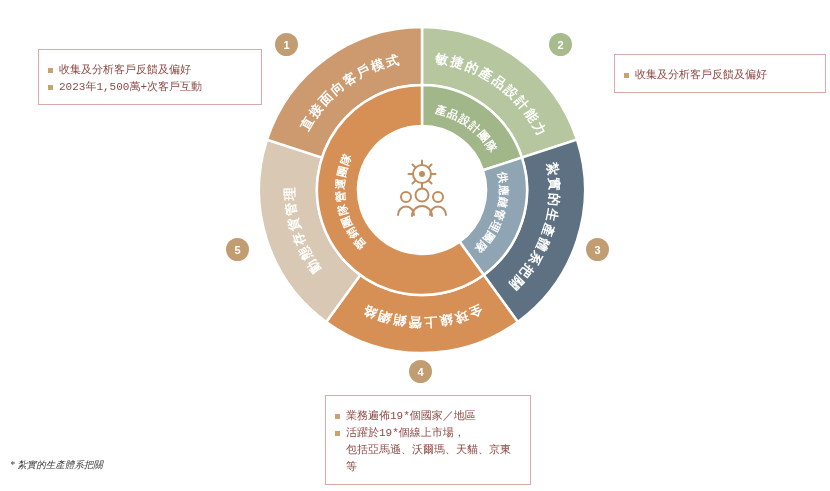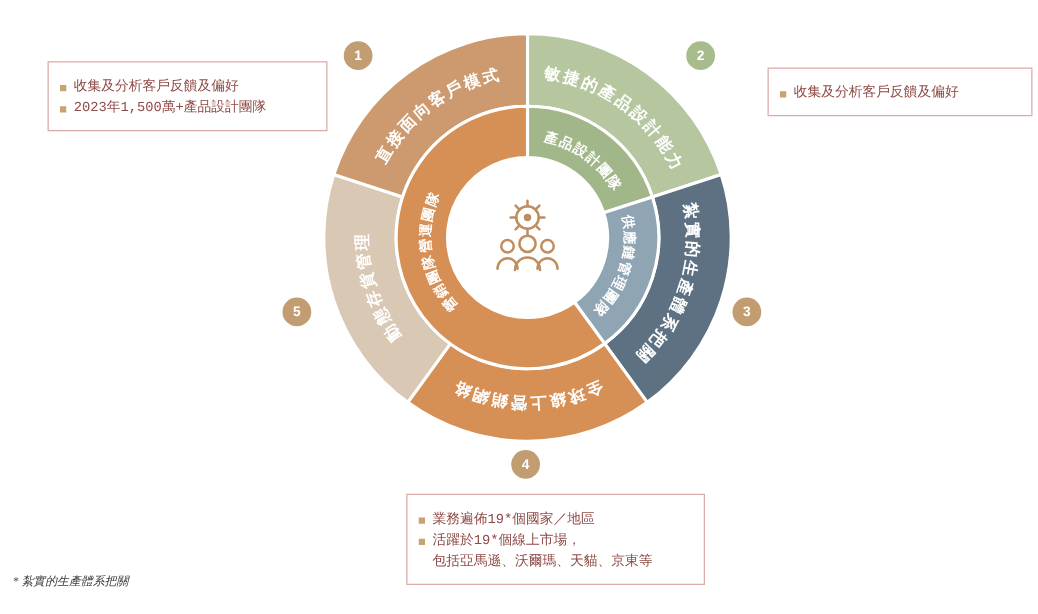--- a/index.html
+++ b/index.html
@@ -125,33 +125,33 @@
   <div class="badge badge-tan" style="left:409px;top:360px">4</div>
   <div class="badge badge-tan" style="left:226px;top:238px">5</div>
 
   <div class="callout" style="left:38px;top:49px;width:224px">
     <div class="bullet-row">
       <span class="bullet-sq"></span>
       <span class="bullet-text">收集及分析客戶反饋及偏好</span>
     </div>
     <div class="bullet-row">
       <span class="bullet-sq"></span>
-      <span class="bullet-text">2023年1,500萬+產品設計團隊</span>
+      <span class="bullet-text">2023年1,500萬+次客戶互動</span>
     </div>
   </div>
 
   <div class="callout" style="left:614px;top:54px;width:212px">
     <div class="bullet-row">
       <span class="bullet-sq"></span>
       <span class="bullet-text">收集及分析客戶反饋及偏好</span>
     </div>
   </div>
 
 
-  <div class="callout" style="left:325px;top:395px;width:239px">
+  <div class="callout" style="left:325px;top:395px;width:206px">
     <div class="bullet-row">
       <span class="bullet-sq"></span>
       <span class="bullet-text">業務遍佈19*個國家／地區</span>
     </div>
     <div class="bullet-row">
       <span class="bullet-sq"></span>
       <span class="bullet-text">活躍於19*個線上市場，
 包括亞馬遜、沃爾瑪、天貓、京東等</span>
     </div>
   </div>

